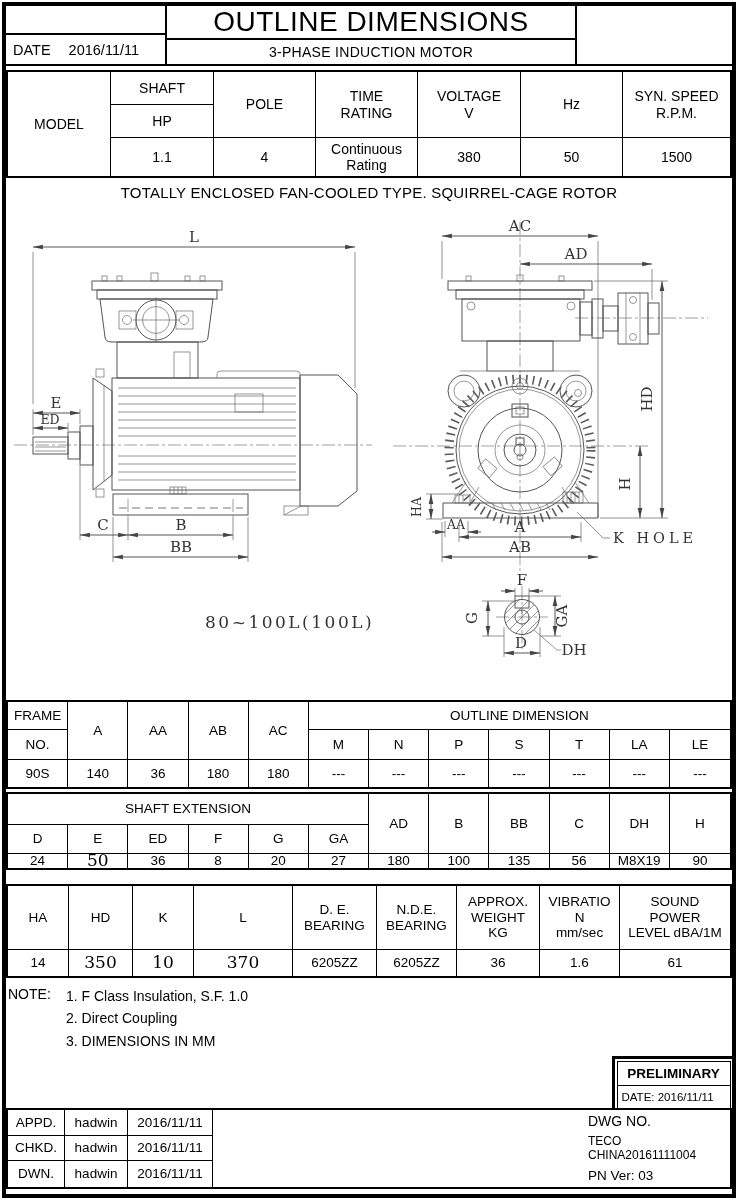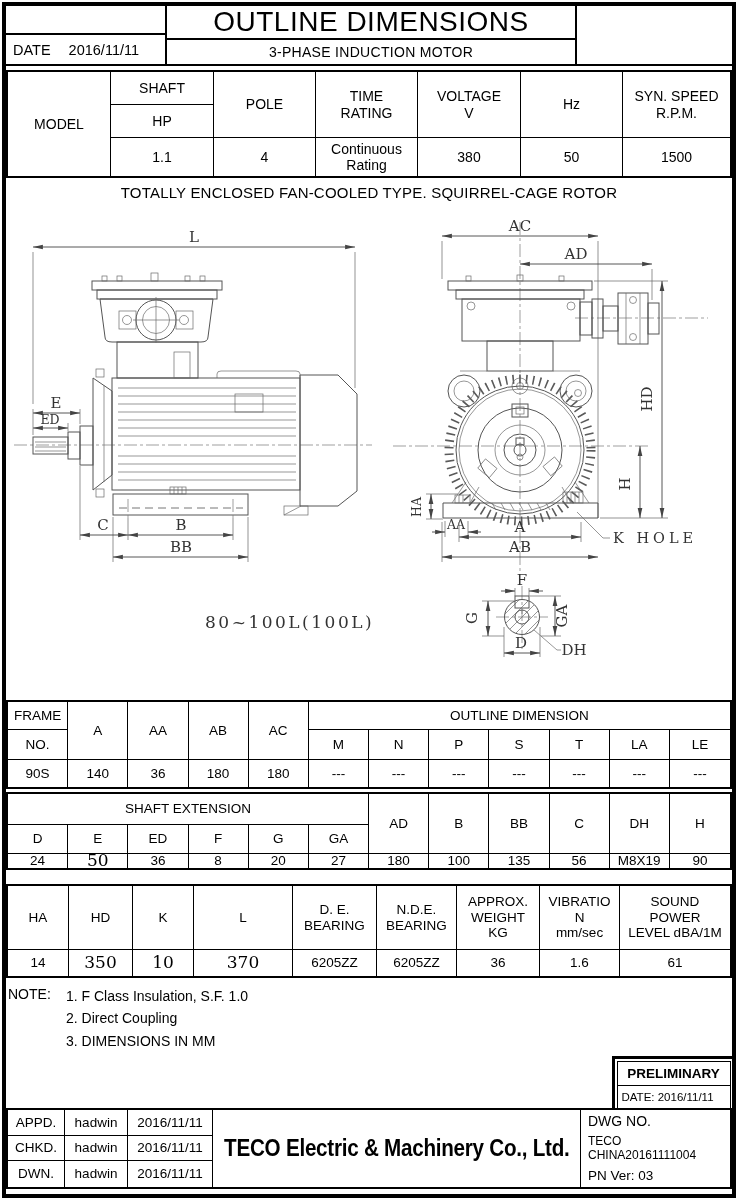--- a/index.html
+++ b/index.html
@@ -509,22 +509,19 @@
   <div class="abs grid bot">
     <div class="c bb" style="grid-row:1;grid-column:1">APPD.</div>
     <div class="c bb" style="grid-row:1;grid-column:2">hadwin</div>
     <div class="c bb" style="grid-row:1;grid-column:3">2016/11/11</div>
     <div class="c bb" style="grid-row:2;grid-column:1">CHKD.</div>
     <div class="c bb" style="grid-row:2;grid-column:2">hadwin</div>
     <div class="c bb" style="grid-row:2;grid-column:3">2016/11/11</div>
     <div class="c" style="grid-row:3;grid-column:1">DWN.</div>
     <div class="c" style="grid-row:3;grid-column:2">hadwin</div>
     <div class="c" style="grid-row:3;grid-column:3">2016/11/11</div>
-    <div class="company" style="grid-row:1/4;grid-column:4">
-      <span>TECO Electric &amp; Machinery Co., Ltd.</span>
-    </div>
     <div class="dwgcol" style="grid-row:1/4;grid-column:5">
       <div class="dwg-label">DWG NO.</div>
       <div class="dwg-number">TECO CHINA20161111004</div>
       <div class="dwg-version">PN Ver: 03</div>
     </div>
   </div>
 </div>
 
 </body></html>

